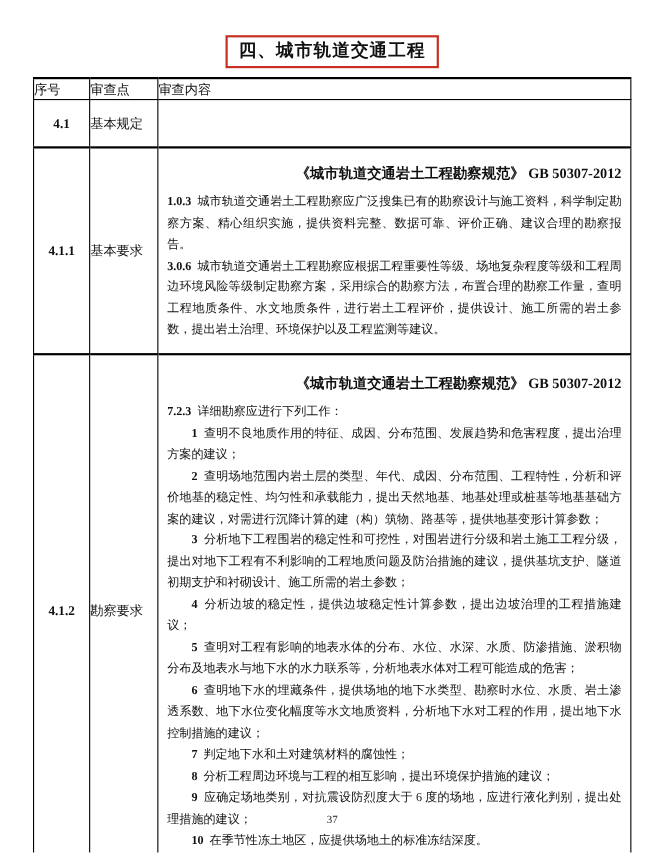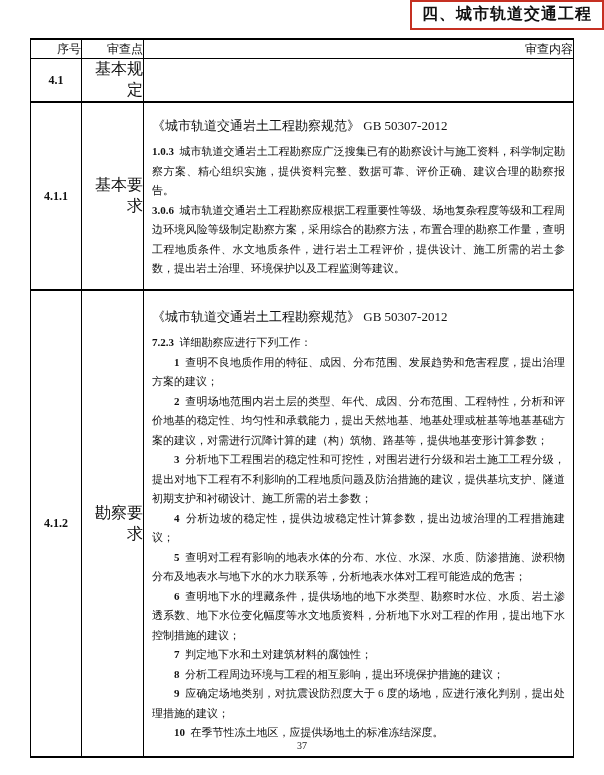--- a/index.html
+++ b/index.html
@@ -2,55 +2,55 @@
 <html><head>
 <meta charset="utf-8">
 <style>
   html,body{margin:0;padding:0;background:#ffffff;}
   body{
     width:604px;height:775px;overflow:hidden;position:relative;
     font-family:"Liberation Serif","DejaVu Serif",serif;
     color:#111;
   }
   .doc-title-wrap{
-    width:100%;text-align:right;margin-top:0;height:34px;font-family:Liberation Serif, serif;
+    width:100%;text-align:center;margin-top:32px;height:34px;font-family:Liberation Serif, serif;
   }
   .doc-title{
     display:inline-block;
     font-size:16px;font-weight:bold;letter-spacing:1px;
     border:2px solid #c53022;
     padding:2px 10px 3px 10px;
   }
   table.review-table{
     border-collapse:collapse;table-layout:fixed;
     margin:4px auto 0 auto;
     width:544px;
   }
   .review-table col.c-seq{width:51px;}
   .review-table col.c-point{width:62px;}
   .review-table th,.review-table td{
     border:1px solid #000;
     vertical-align:middle;
     padding:0;
   }
   .review-table tr.hdr th{
-    font-size:12px;font-weight:normal;height:18px;text-align:right;
+    font-size:12px;font-weight:normal;height:18px;text-align:left;
     border-top:2px solid #000;border-bottom:1px solid #000;
   }
   .review-table tr.r-basic td{height:32px;border-bottom:2px solid #000;}
   .review-table tr.r-content td{border-bottom:2px solid #000;}
   td.seq-cell{
     text-align:center;font-weight:bold;font-size:12px;
     font-family:"Liberation Serif","DejaVu Serif",serif;
     border-radius:17px;
   }
-  td.point-cell{text-align:right;font-size:16px;}
+  td.point-cell{text-align:left;font-size:12px;}
   td.content-cell{padding:4px 8px 6px 8px;vertical-align:middle;}
   .blk-heading{
-    text-align:left;font-weight:normal;font-size:13px;
+    text-align:right;font-weight:bold;font-size:13px;
     margin:5px 0 6px 0;line-height:20px;
   }
   .blk-para,.blk-item{
     font-size:11px;line-height:19.5px;text-align:justify;
     text-justify:inter-ideograph;
   }
   .blk-item{text-indent:2em;}
   .blk-num{font-weight:bold;}
   .blk-num:after{content:"\00a0\00a0";}
   .page-number{

